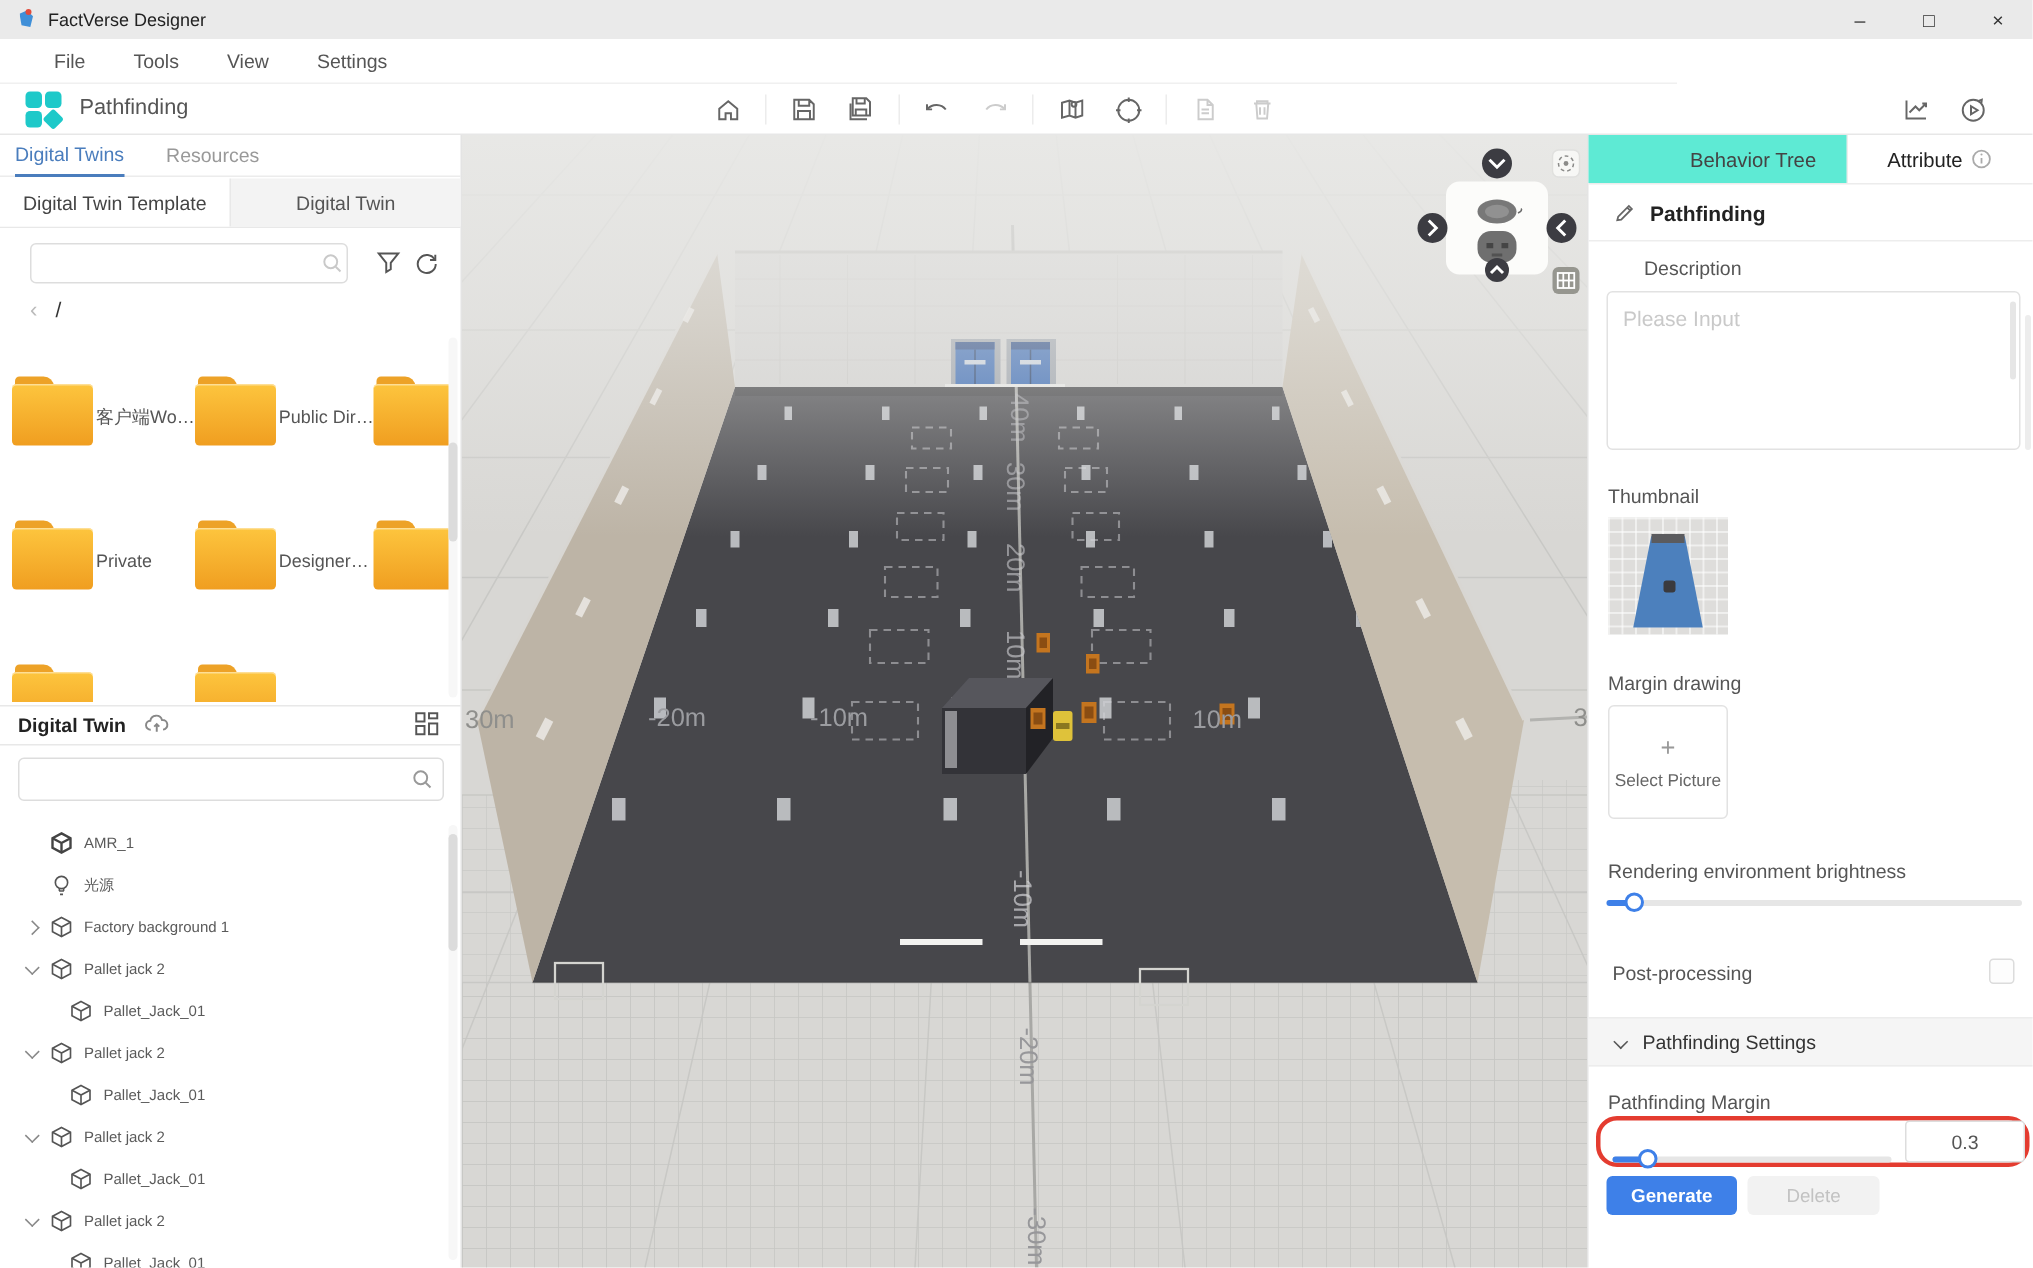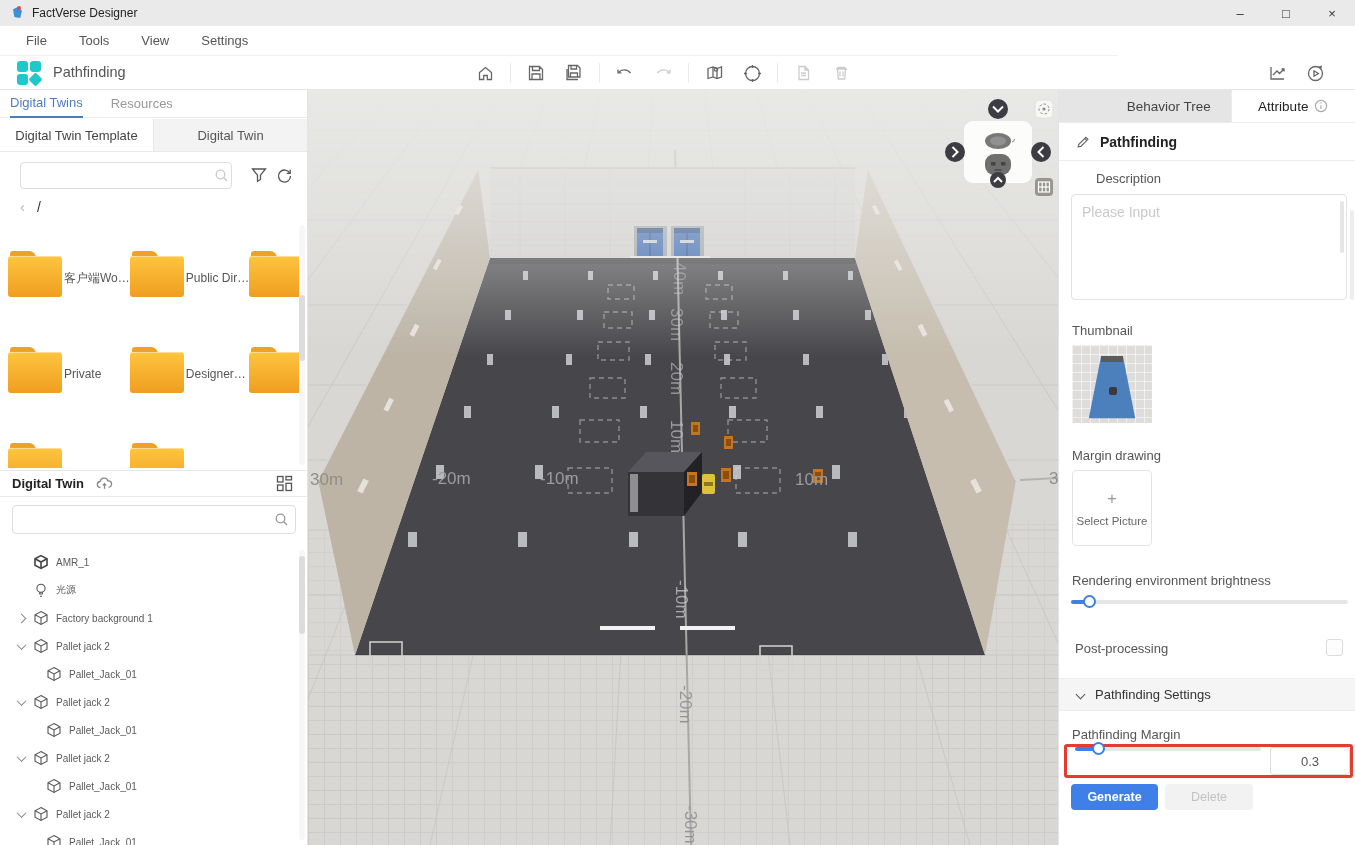--- a/index.html
+++ b/index.html
@@ -14,21 +14,21 @@
   #app-icon::before { content:""; position:absolute; left:1px; top:1px; width:9px; height:11px;
     background:#3f8fd8; clip-path:polygon(0 20%,55% 0,100% 35%,80% 100%,15% 90%); }
   #app-icon::after { content:""; position:absolute; left:5px; top:0; width:4px; height:4px;
     border-radius:50%; background:#e24b3b; }
   #win-controls { margin-left:auto; display:flex; }
   .win-btn { width:46px; height:26px; display:flex; align-items:center; justify-content:center;
     font-size:13px; color:#333; cursor:default; }
 
   
   #menubar { position:absolute; left:0; top:26px; width:1118px; height:30px; background:#fff;
-    border-bottom:1px solid #f0f0f0; display:flex; align-items:center; padding-left:26px; }
+    border-bottom:1px solid #f0f0f0; display:flex; align-items:center; padding-left:36px; }
   .menu-item { font-size:13px; color:#555; margin-right:32px; }
 
   
   #toolbar { position:absolute; left:0; top:56px; width:1355px; height:34px; background:#fff;
     border-bottom:1px solid #e7e7e7; }
   #logo { position:absolute; left:17px; top:4px; width:26px; height:26px; }
   #logo i { position:absolute; width:11px; height:11px; background:#1ec9c9; border-radius:3px; }
   #logo i:nth-child(1){left:0;top:1px;} #logo i:nth-child(2){left:13px;top:1px;}
   #logo i:nth-child(3){left:0;top:14px;}
   #logo i:nth-child(4){left:13px;top:14px;border-radius:2px;transform:rotate(45deg) scale(.92);}
@@ -94,21 +94,21 @@
 
   
   #viewport { position:absolute; left:308px; top:90px; width:750px; height:755px; background:#d8d7d4; }
 
   
   #rightpanel { position:absolute; left:1058px; top:90px; width:297px; height:755px; background:#fff;
     border-left:1px solid #e4e4e4; }
   #rp-tabs { position:absolute; left:0; top:0; width:100%; height:33px; display:flex;
     border-bottom:1px solid #ececec; }
   .rp-tab { flex:1; display:flex; align-items:center; justify-content:center; font-size:13.5px; gap:6px; }
-  .rp-tab.inactive { background:#e5e5e5; color:#444; border-right:1px solid #ececec;padding-left:48px; }
+  .rp-tab.inactive { background:#5eead4; color:#444; border-right:1px solid #ececec;padding-left:48px; }
   .rp-tab.active { background:#fff; color:#222; }
   #rp-title-row { position:absolute; left:0; top:33px; width:100%; height:38px;
     border-bottom:1px solid #ededed; display:flex; align-items:center; padding-left:17px; gap:9px; }
   #rp-title-row .title { font-size:14px; font-weight:bold; color:#222; }
   .rp-label { position:absolute; left:13px; font-size:13px; color:#555; }
   #desc-area { position:absolute; left:12px; top:104px; width:276px; height:106px;
     border:1px solid #e2e2e2; border-radius:4px; padding:9px 10px; font-size:14px; resize:none;
     color:#333; font-family:inherit; outline:none; }
   #desc-area::placeholder { color:#c9c9c9; }
   #desc-scroll { position:absolute; left:281px; top:111px; width:4px; height:52px;
@@ -131,21 +131,21 @@
   .slider .thumb { position:absolute; top:-5px; width:13px; height:13px; background:#fff;
     border:2px solid #3e80e8; border-radius:50%; }
   #pp-checkbox { position:absolute; left:267px; top:549px; width:17px; height:17px;
     border:1px solid #dcdcdc; border-radius:3px; background:#fdfdfd; }
   #settings-header { position:absolute; left:0; top:588px; width:100%; height:33px; background:#f5f5f5;
     border-top:1px solid #ececec; border-bottom:1px solid #ececec; display:flex; align-items:center;
     padding-left:18px; gap:11px; }
   #settings-header .chev { margin:0; border-color:#555; }
   #settings-header .txt { font-size:13px; color:#333; }
   #margin-row { position:absolute; left:5px; top:654px; width:289px; height:34px;
-    border:3px solid #e43c30; border-radius:3px; display:flex; align-items:flex-start; }
+    border:3px solid #e43c30; border-radius:14px; display:flex; align-items:flex-end; }
   #margin-slider { position:relative; margin-left:8px; width:186px; height:4px; background:#e6e6e6;
     border-radius:2px; flex:none; }
   #margin-slider .fill { position:absolute; left:0; top:0; height:4px; width:13%;
     background:#3e80e8; border-radius:2px; }
   #margin-slider .thumb { position:absolute; left:calc(13% - 7px); top:-5px; width:13px; height:13px;
     background:#fff; border:2px solid #3e80e8; border-radius:50%; }
   #margin-value { margin-left:9px; width:80px; height:28px; border:1px solid #ddd; border-radius:3px;
     text-align:center; font-size:13px; color:#555; outline:none; font-family:inherit; }
   #btn-generate { position:absolute; left:12px; top:694px; width:87px; height:26px; background:#3e80e8;
     border:none; border-radius:4px; color:#fff; font-size:12.5px; font-weight:bold; font-family:inherit; }

